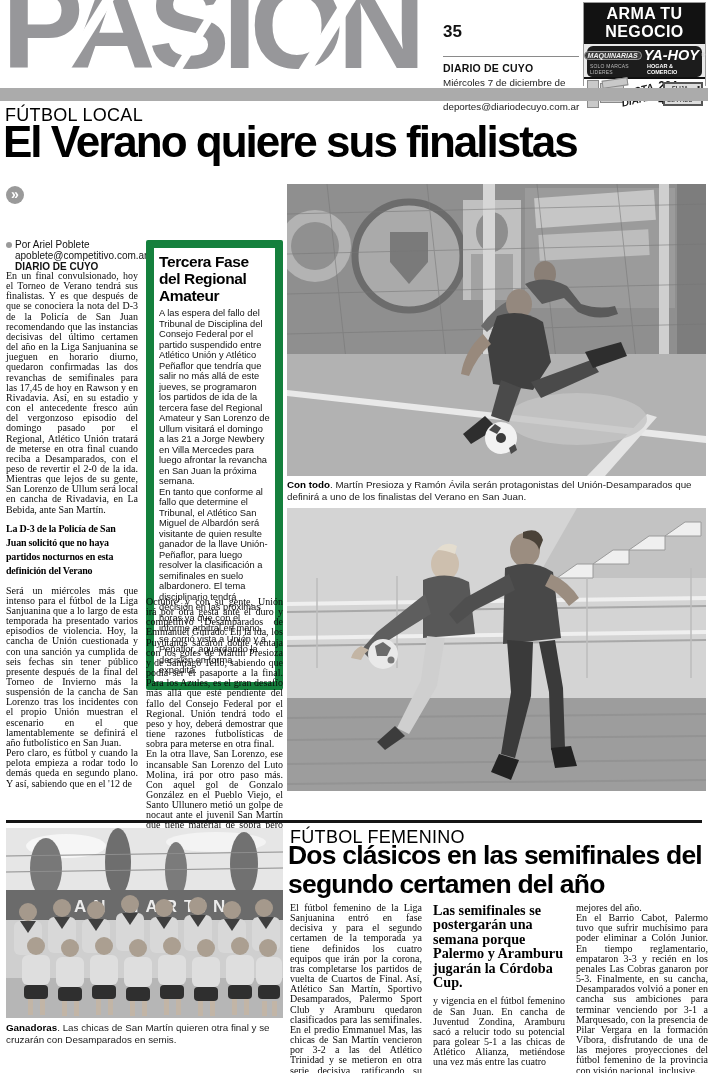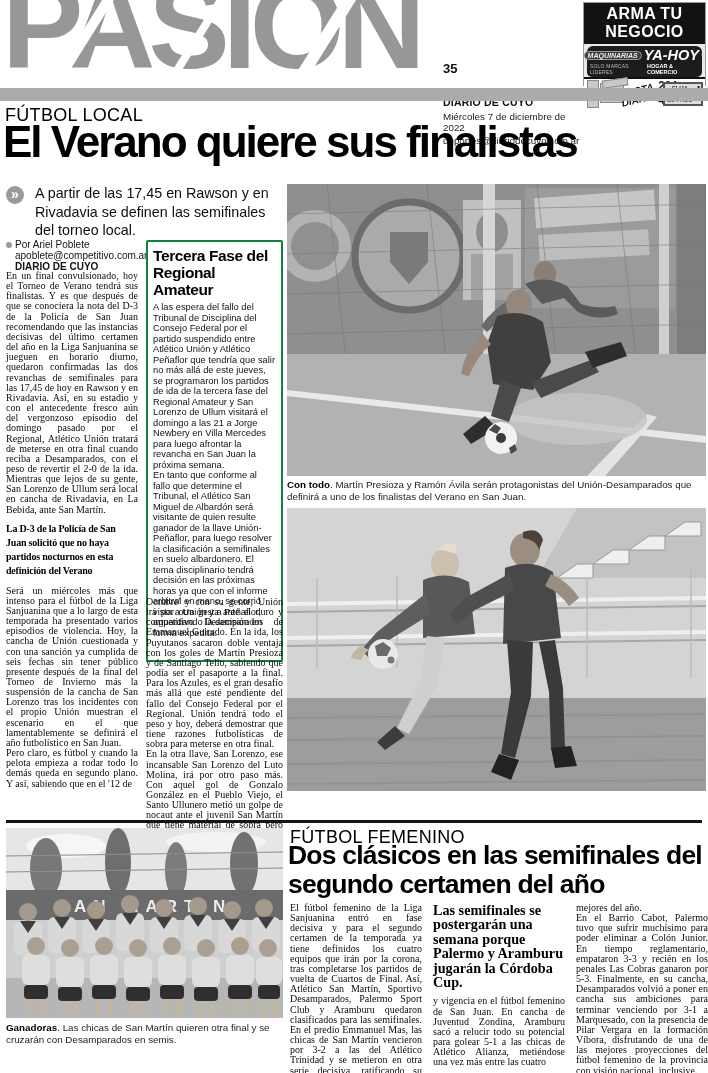--- a/index.html
+++ b/index.html
@@ -3,21 +3,21 @@
 <meta charset="utf-8">
 <style>
   html,body{margin:0;padding:0;background:#e0e0e0;}
   .page{position:relative;width:708px;height:1073px;background:#ffffff;overflow:hidden;
         font-family:"Liberation Sans",sans-serif;color:#111;margin:0 auto;}
   
   .masthead{position:absolute;left:2px;top:-34px;font-size:122px;font-weight:bold;
             color:#97979a;letter-spacing:-7px;line-height:120px;white-space:nowrap;}
   .mast-slash{position:absolute;background:#fff;width:10px;height:140px;top:-30px;transform:rotate(32deg);}
   .pageinfo{position:absolute;left:443px;top:22px;width:136px;}
-  .pagenum{font-size:13px;font-weight:bold;border-bottom:1px solid #8a8a8a;padding-bottom:14px;margin-bottom:5px;margin-top:39px;}
+  .pagenum{font-size:17px;font-weight:bold;border-bottom:1px solid #8a8a8a;padding-bottom:14px;margin-bottom:5px;}
   .paper{font-size:10.5px;font-weight:bold;letter-spacing:0.2px;}
   .hdr-small{font-size:9.8px;color:#222;margin-top:2.5px;}
   
   .ad{position:absolute;left:583px;top:2px;width:123px;height:84px;border:1px solid #9a9a9a;
       box-sizing:border-box;display:flex;flex-direction:column;background:#e9e9e9;}
   .ad-top{background:#121212;color:#fff;font-weight:bold;font-size:16px;text-align:center;
           padding:2px 0 3px;letter-spacing:0.4px;}
   .ad-brand{background:#1c1c1c;margin:2px 3px 0;border-radius:6px 6px 0 0;padding:1px 2px 0;
             display:flex;align-items:center;justify-content:center;gap:2px;}
   .ad-brand-prefix{color:#eee;font-style:italic;font-size:7px;font-weight:bold;border:1px solid #999;
@@ -51,21 +51,21 @@
   .byline{position:absolute;left:6px;top:239px;width:138px;font-size:10px;line-height:11px;}
   .byline .dot{display:inline-block;width:6px;height:6px;border-radius:50%;background:#9a9a9a;margin-right:3px;}
   .byline .cred{font-weight:bold;}
   .serif{font-family:"Liberation Serif",serif;font-size:10px;line-height:10.15px;
          text-align:justify;color:#0b0b0b;}
   .serif p{margin:0;}
   .col1{position:absolute;left:6px;top:271px;width:132px;}
   .subhead{font-family:"Liberation Serif",serif;font-weight:bold;font-size:10px;
            line-height:14.2px;letter-spacing:-0.2px;margin:7px 0 7px;text-align:left;color:#000;}
   .factbox{position:absolute;left:146px;top:240px;width:137px;box-sizing:border-box;
-           border:2px solid #15803d;border-radius:2px;padding:5px 5px 22px;background:#fff;}
+           border:8px solid #15803d;border-radius:2px;padding:5px 5px 6px;background:#fff;}
   .factbox h3{margin:0 0 4px;font-size:15.5px;line-height:17px;letter-spacing:-0.4px;color:#000;}
   .factbox p{margin:0;font-size:9.3px;line-height:10.5px;text-align:left;color:#111;}
   .col2{position:absolute;left:146px;top:597px;width:137px;}
   
   .photo{position:absolute;background:#cfcfcf;overflow:hidden;}
   .caption{position:absolute;font-size:9.8px;line-height:12.3px;color:#1c1c1c;}
   .caption b{color:#000;}
   .thickrule{position:absolute;left:6px;top:820px;width:696px;height:3px;background:#151515;}
   
   .headline2{position:absolute;left:288px;top:841px;font-size:26.5px;font-weight:bold;
@@ -122,21 +122,20 @@
     </div>
   </div>
 
   <div class="graybar"></div>
 
   <div class="kicker" style="left:5px;top:105px;">FÚTBOL LOCAL</div>
   <div class="headline1">El Verano quiere sus finalistas</div>
 
   <div class="lead">
     <div class="lead-icon">»</div>
-    <div class="lead-text">A partir de las 17,45 en Rawson y en Rivadavia se definen las semifinales del torneo local.</div>
   </div>
 
   <div class="byline">
     <div><span class="dot"></span><span>Por Ariel Poblete</span></div>
     <div style="margin-left:9px;">apoblete@competitivo.com.ar</div>
     <div style="margin-left:9px;" class="cred">DIARIO DE CUYO</div>
   </div>
 
   <div class="col1 serif">
     <p>En un final convulsionado, hoy el Torneo de Verano tendrá sus finalistas. Y es que después de que se conociera la nota del D-3 de la Policía de San Juan recomendando que las instancias decisivas del último certamen del año en la Liga Sanjuanina se jueguen en horario diurno, quedaron confirmadas las dos revanchas de semifinales para las 17,45 de hoy en Rawson y en Rivadavia. Así, en su estadio y con el antecedente fresco aún del vergonzoso episodio del domingo pasado por el Regional, Atlético Unión tratará de meterse en otra final cuando reciba a Desamparados, con el peso de revertir el 2-0 de la ida. Mientras que lejos de su gente, San Lorenzo de Ullum será local en cancha de Rivadavia, en La Bebida, ante San Martín.</p>

